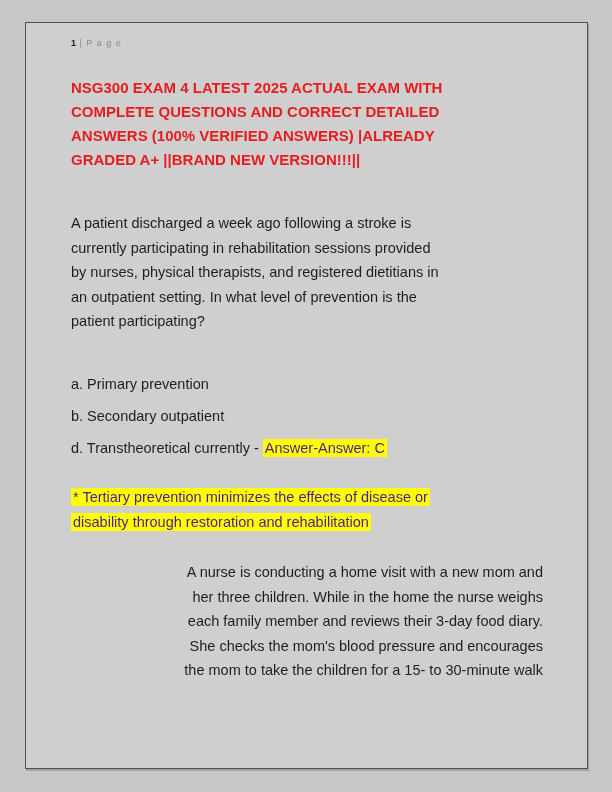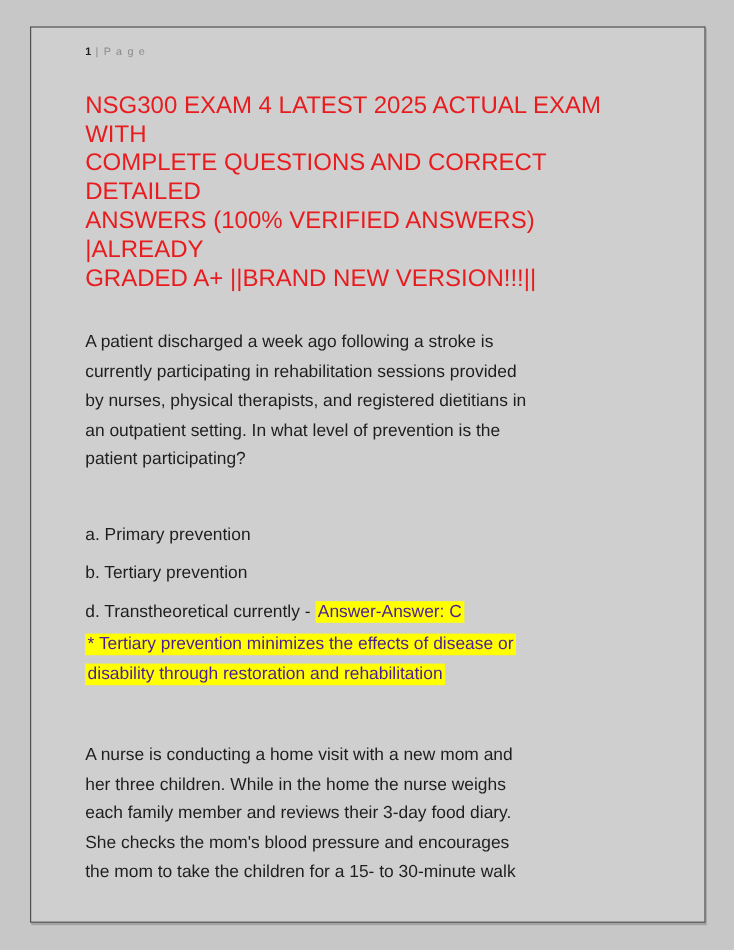--- a/index.html
+++ b/index.html
@@ -35,37 +35,37 @@
     font-weight: bold;
     color: #1c1c1c;
     letter-spacing: 1px;
   }
   .doc-header .pg-label {
     color: #8a8a8a;
     letter-spacing: 1px;
   }
   .title {
     margin-top: 27px;
-    font-size: 20px;
-    font-weight: normal;
+    font-size: 15px;
+    font-weight: bold;
     line-height: 24px;
     color: var(--title-red, #e81c1f);
     white-space: pre-line;
   }
   p.para, p.opt {
     font-size: 14.5px;
     line-height: 24.5px;
     color: #1e1e1e;
     white-space: pre-line;
   }
-  .q1 { margin-top: 29px; }
+  .q1 { margin-top: 39px; }
   .opt { margin-top: 7.5px; }
   .opt-first { margin-top: 38px; }
-  .rationale { margin-top: 3px; }
-  .q2 { margin-top: 43px; }
+  .rationale { margin-top: 25px; }
+  .q2 { margin-top: 26px; text-align: right; }
   mark.hl {
     background: var(--highlight-yellow, #ffff00);
     color: #4c1d95;
     padding: 1px 2px;
     -webkit-box-decoration-break: clone;
     box-decoration-break: clone;
   }
 </style>
 </head>
 <body style="background: rgb(199, 199, 199);">
@@ -83,21 +83,21 @@
 ANSWERS (100% VERIFIED ANSWERS) |ALREADY
 GRADED A+ ||BRAND NEW VERSION!!!||</h1>
 
     <p class="para q1">A patient discharged a week ago following a stroke is
 currently participating in rehabilitation sessions provided
 by nurses, physical therapists, and registered dietitians in
 an outpatient setting. In what level of prevention is the
 patient participating?</p>
 
     <p class="opt opt-first">a. Primary prevention</p>
-    <p class="opt">b. Tertiary prevention</p>
+    <p class="opt">b. Secondary outpatient</p>
     <p class="opt"><span>d. Transtheoretical currently - </span><mark class="hl">Answer-Answer: C</mark></p>
 
     <p class="para rationale"><mark class="hl">* Tertiary prevention minimizes the effects of disease or
 disability through restoration and rehabilitation</mark></p>
 
     <p class="para q2">A nurse is conducting a home visit with a new mom and
 her three children. While in the home the nurse weighs
 each family member and reviews their 3-day food diary.
 She checks the mom's blood pressure and encourages
 the mom to take the children for a 15- to 30-minute walk</p>

